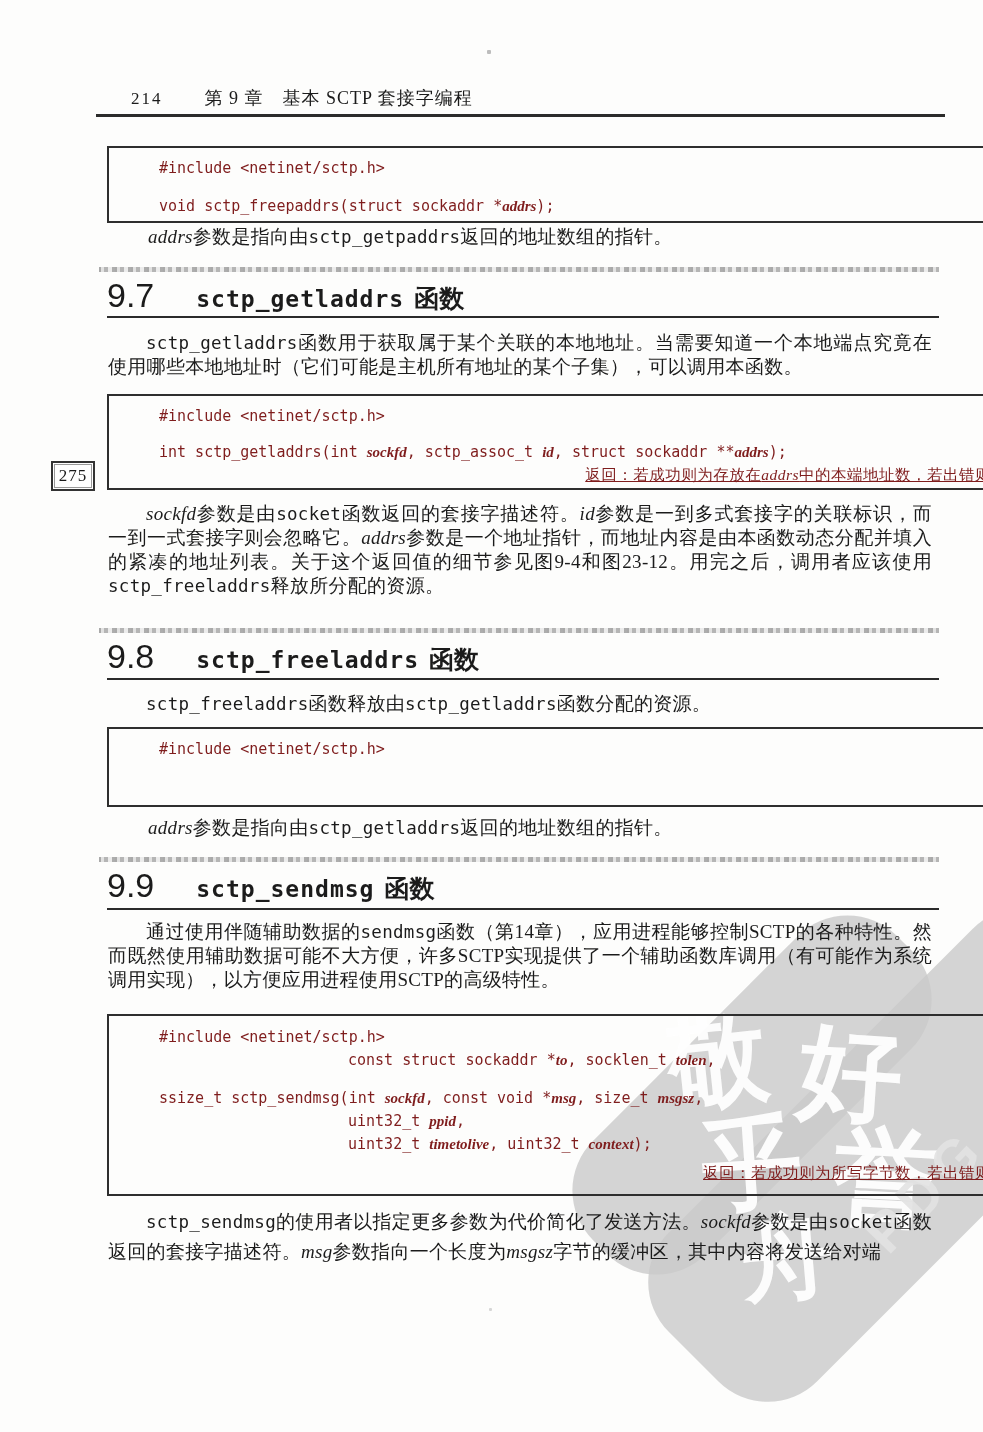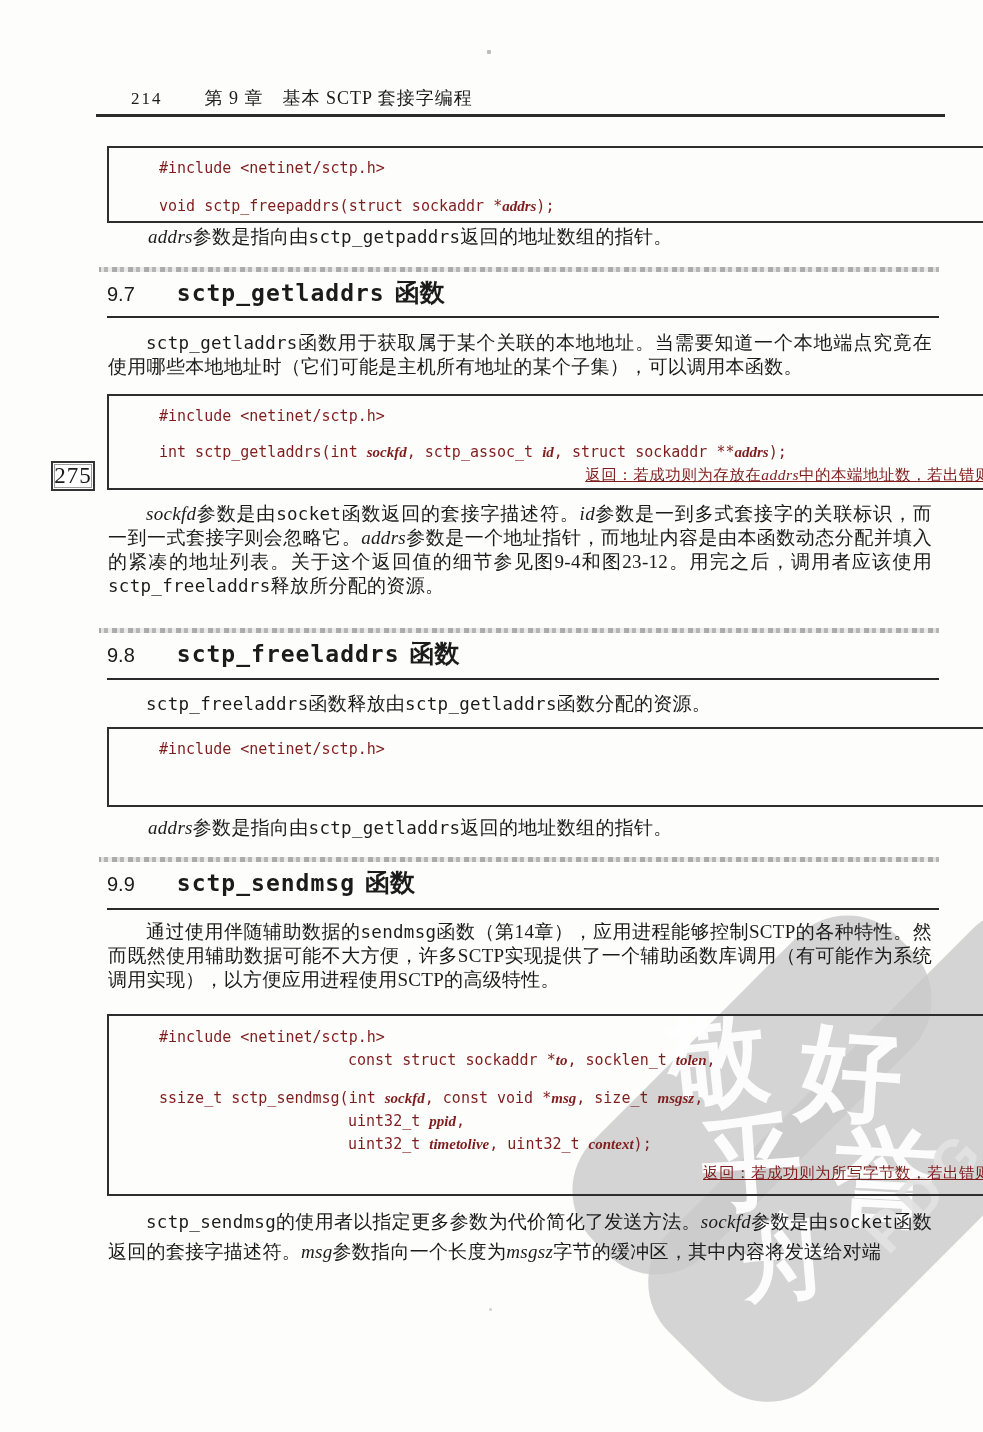--- a/index.html
+++ b/index.html
@@ -45,31 +45,31 @@
   .para.ind{text-indent:2em;}
   .para .sg-m{font-size:17.5px;}
   .para .sg-i{font-size:19px;}
 
   
   .band{
     position:absolute;left:99px;width:840px;height:5px;opacity:.75;
     background:repeating-linear-gradient(90deg,#8d8d8d 0 2px,#d8d8d8 2px 5px,#9d9d9d 5px 9px,#e6e6e6 9px 13px,#929292 13px 16px);
   }
   .heading{position:absolute;left:107px;display:flex;align-items:baseline;}
-  .h-num{font-family:"Liberation Sans","DejaVu Sans",sans-serif;font-size:20px;}
+  .h-num{font-family:"Liberation Sans","DejaVu Sans",sans-serif;font-size:34px;}
   .h-fn{font-family:"DejaVu Sans Mono","Liberation Mono",monospace;font-weight:bold;font-size:23px;margin-left:42px;letter-spacing:1px;}
   .h-cjk{font-family:"Liberation Sans","DejaVu Sans",sans-serif;font-weight:bold;font-size:25px;margin-left:10px;}
   .h-rule{position:absolute;left:107px;width:832px;height:2px;background:#2b2b2b;}
 
   
   .marker{
     position:absolute;top:461px;left:51px;width:40px;height:26px;
     border:2px solid #333;box-shadow:inset 0 0 0 1px #fff,inset 0 0 0 2px #999;
     display:flex;align-items:center;justify-content:center;
-    font-size:23px;letter-spacing:1px;background:#fff;
+    font-size:17px;letter-spacing:1px;background:#fff;
   }
 
   
   .wstrip{position:absolute;background:#c9c9c9;opacity:.8;border-radius:70px;}
   .wstrip.a{left:672px;top:880px;width:160px;height:430px;transform:rotate(45deg);}
   .wstrip.b{left:790px;top:870px;width:210px;height:570px;transform:rotate(45deg);}
   .wglyph{
     position:absolute;color:#ffffff;opacity:.95;
     font-family:"Liberation Serif",serif;font-weight:bold;
   }

